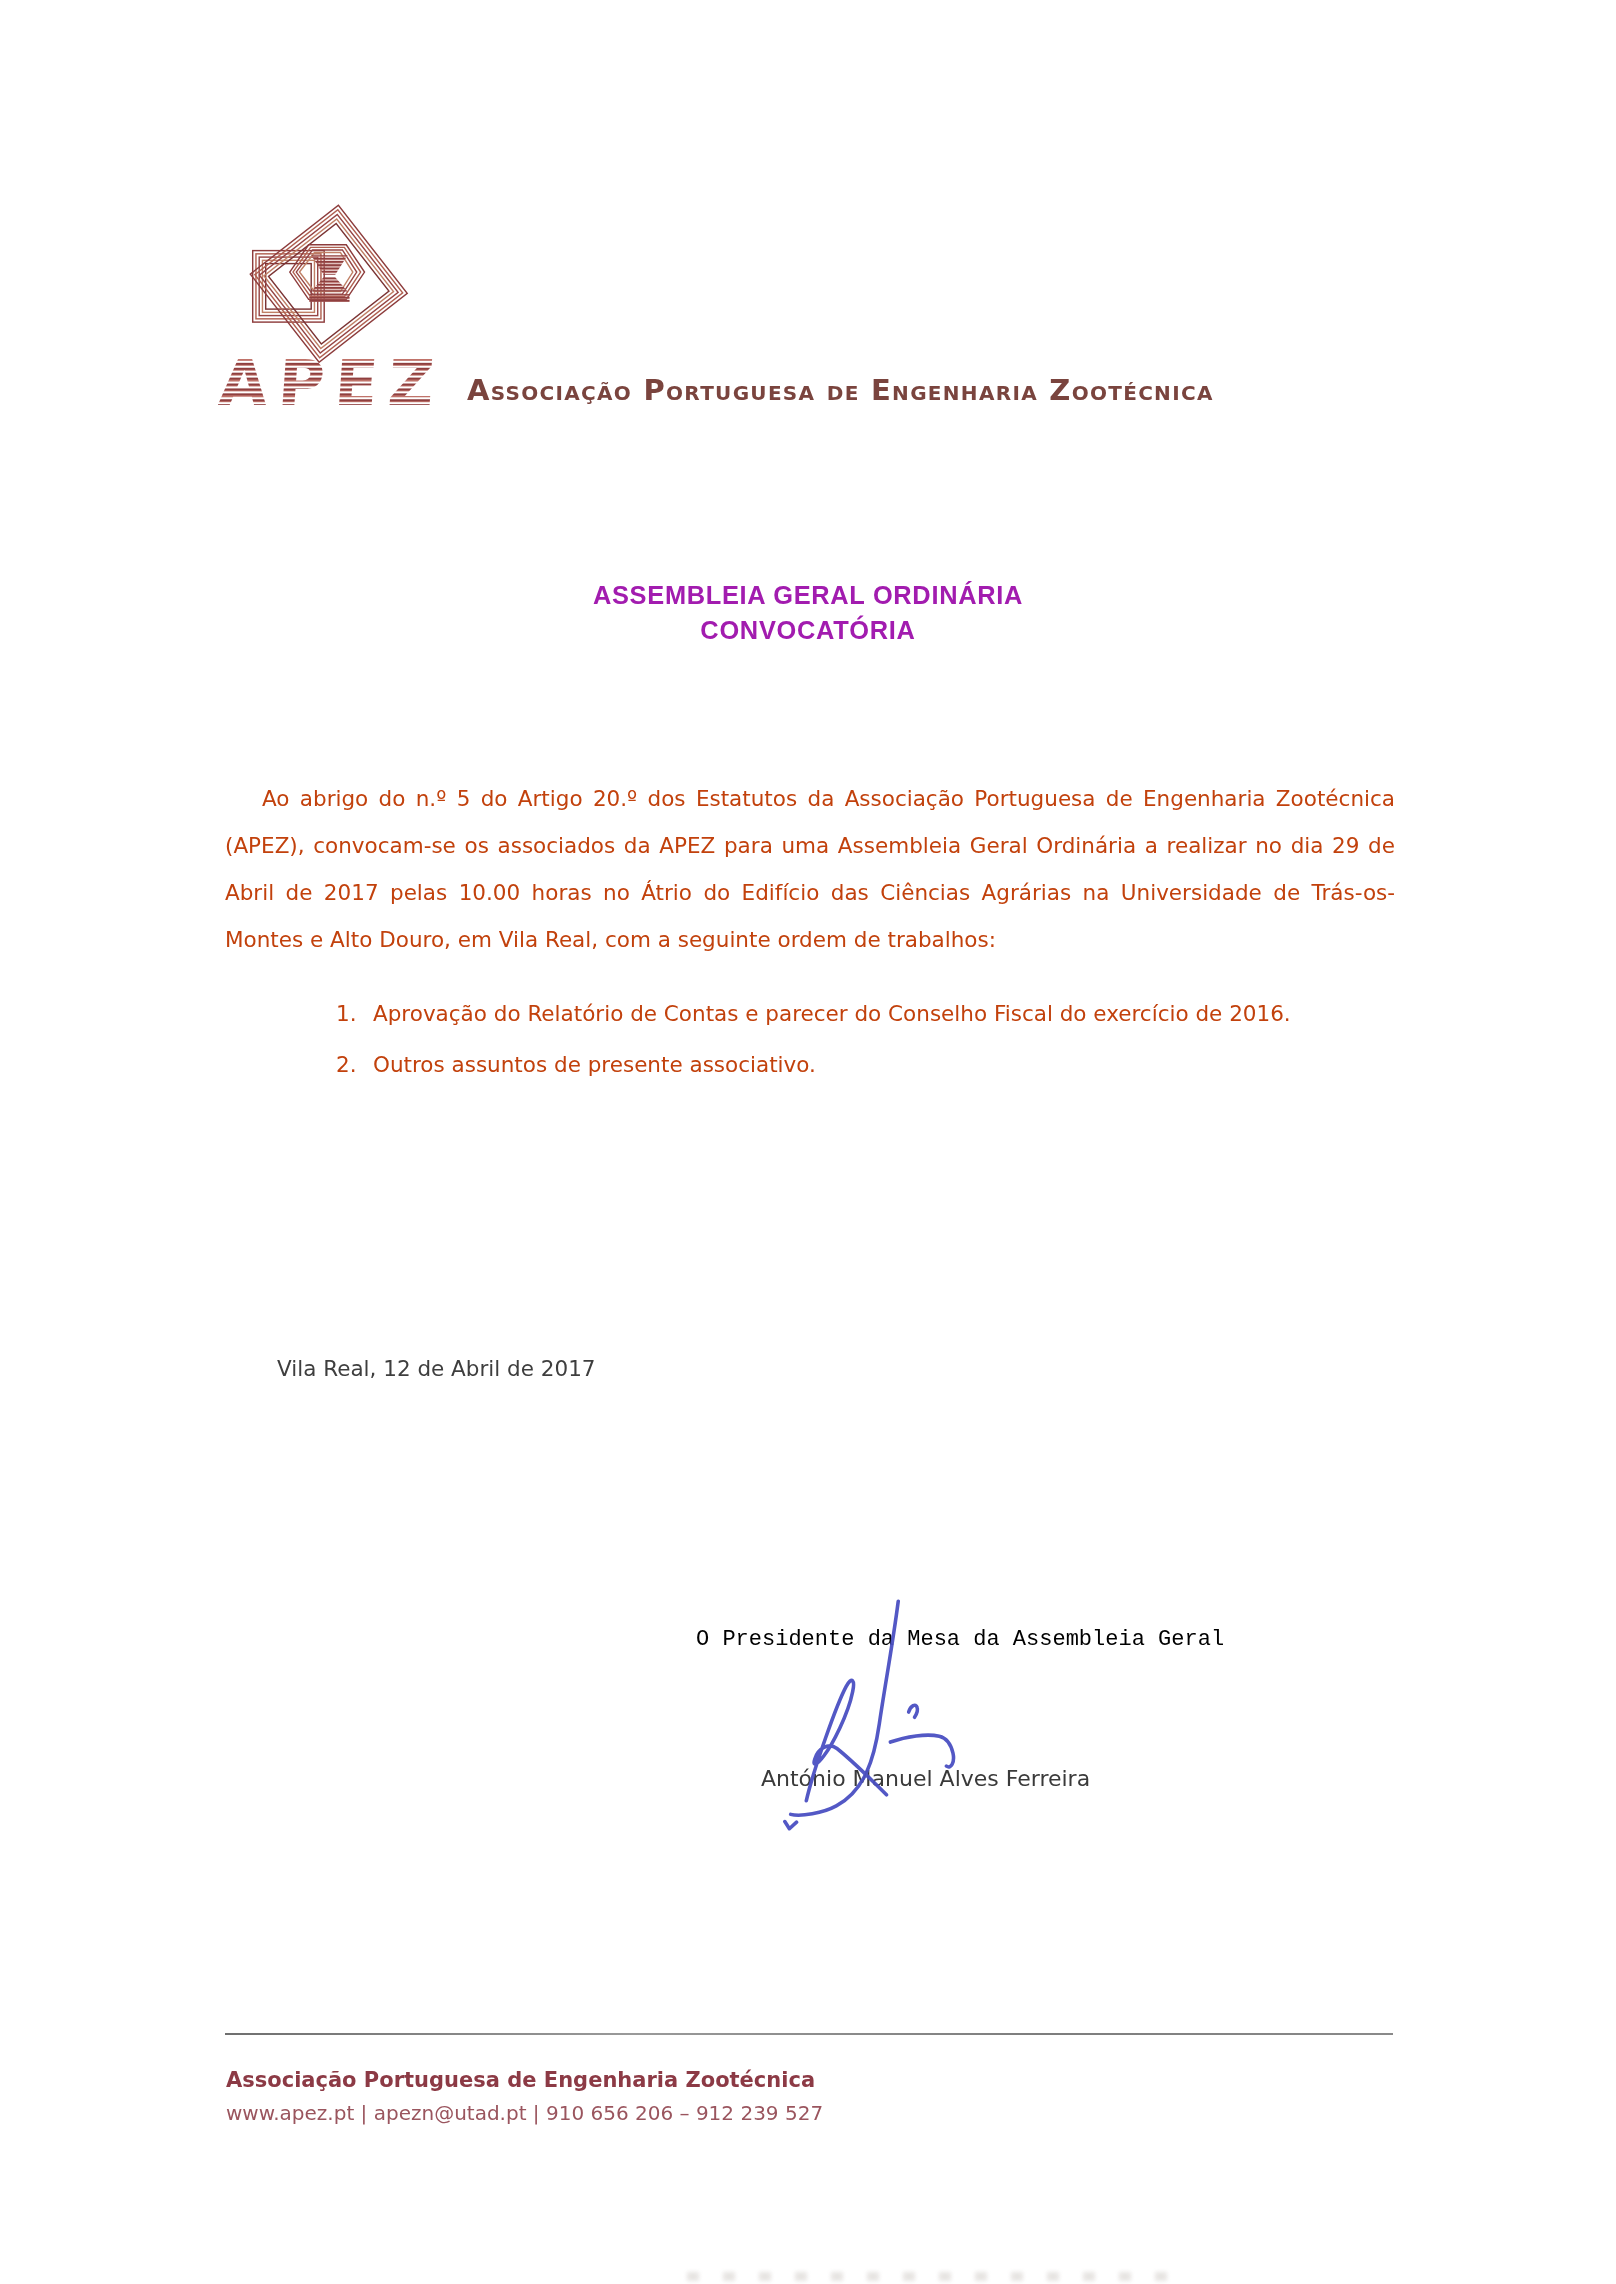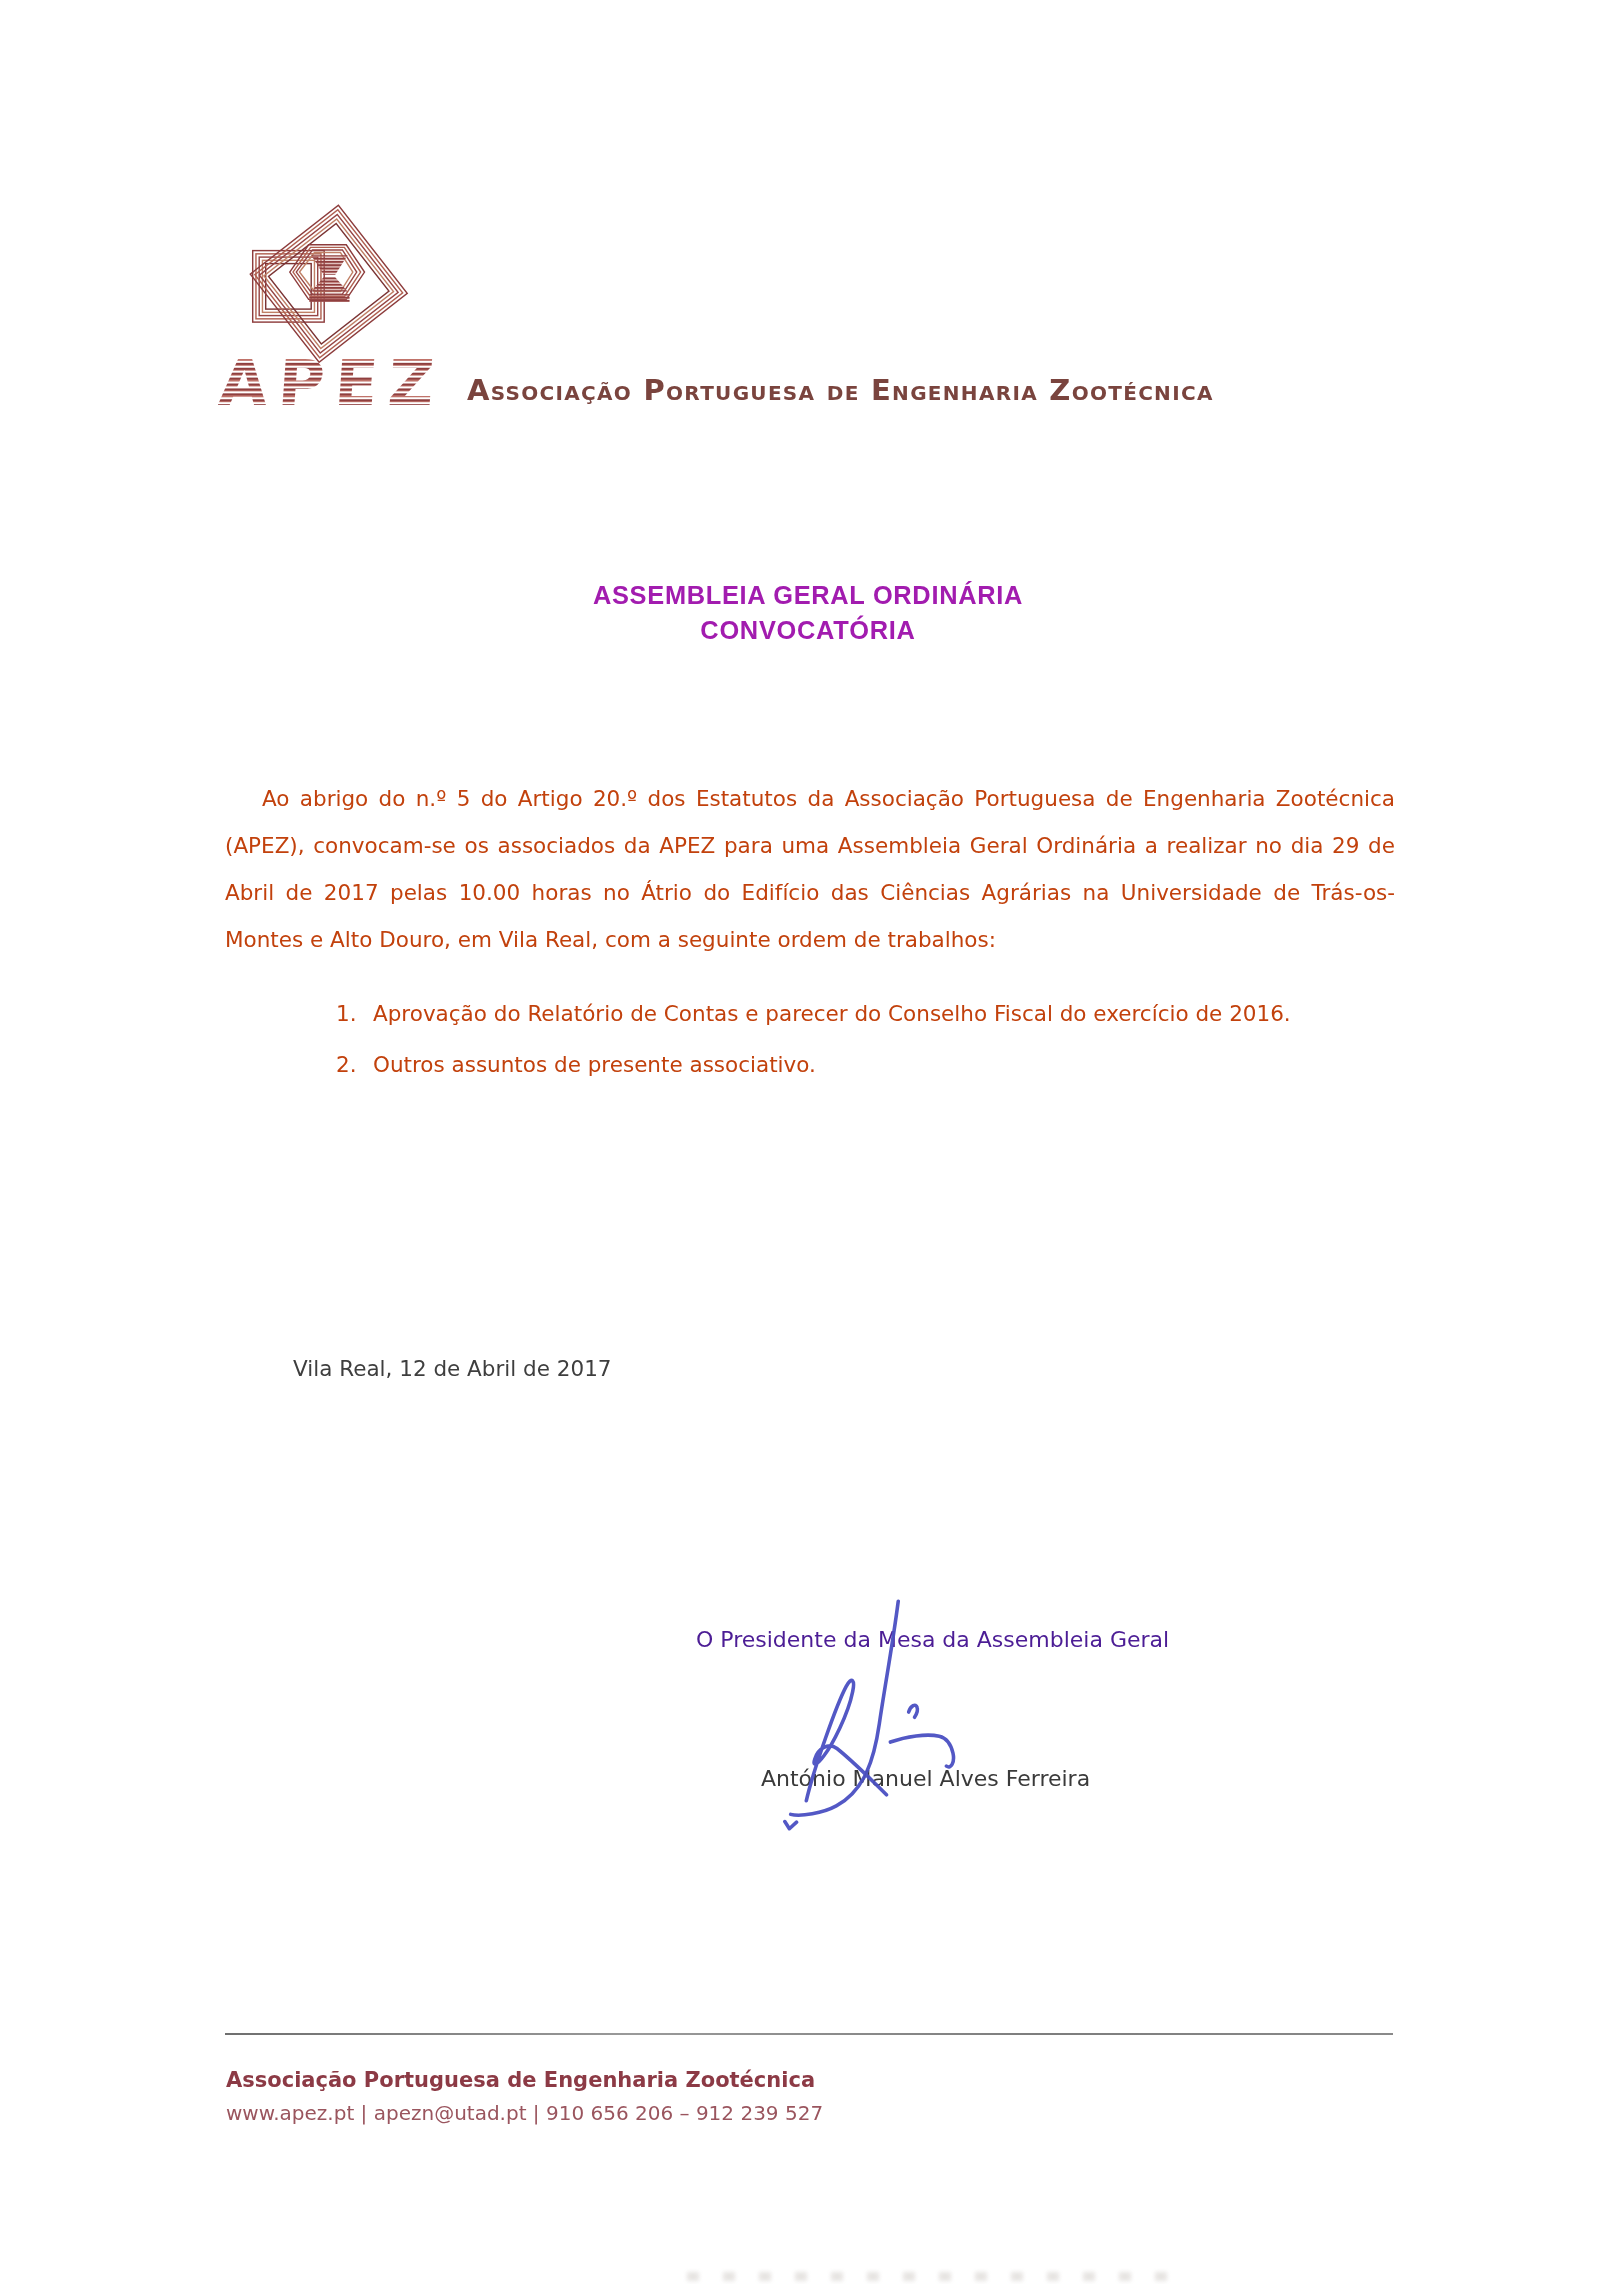--- a/index.html
+++ b/index.html
@@ -47,27 +47,27 @@
     position:absolute;left:225px;top:775px;width:1170px;
     font-size:21.5px;line-height:47px;color:#c2410c;
     text-align:justify;
   }
   .para{margin:0;text-indent:37px;}
   .agenda{margin:27px 0 0 0;padding:0;list-style:none;}
   .agenda .item{display:flex;margin:0 0 3.9px 111px;text-align:left;}
   .agenda .num{flex:0 0 37px;}
   .para2{margin-top:39px;}
   .dateline{
-    position:absolute;left:293px;top:1345px;
+    position:absolute;left:277px;top:1345px;
     font-size:21.5px;line-height:47px;color:#3e3e3e;white-space:nowrap;
   }
   
   .sig-role{
     position:absolute;left:696px;top:1627px;
-    font-size:22px;color:#4c1d95;white-space:nowrap;z-index:2;
+    font-size:22px;color:#000000;white-space:nowrap;z-index:2;font-family:Liberation Mono, monospace;
   }
   .sig-name{
     position:absolute;left:761px;top:1766px;
     font-size:22px;color:#3a3a3a;white-space:nowrap;z-index:2;
   }
   .sig-ink{position:absolute;left:704px;top:1577px;width:365px;height:274px;z-index:5;}
   
   .footer-rule{
     position:absolute;left:225px;top:2033px;width:1168px;height:2px;
     background:linear-gradient(90deg,#6f6f6f,#9a9a9a 35%,#7d7d7d 70%,#8a8a8a);

